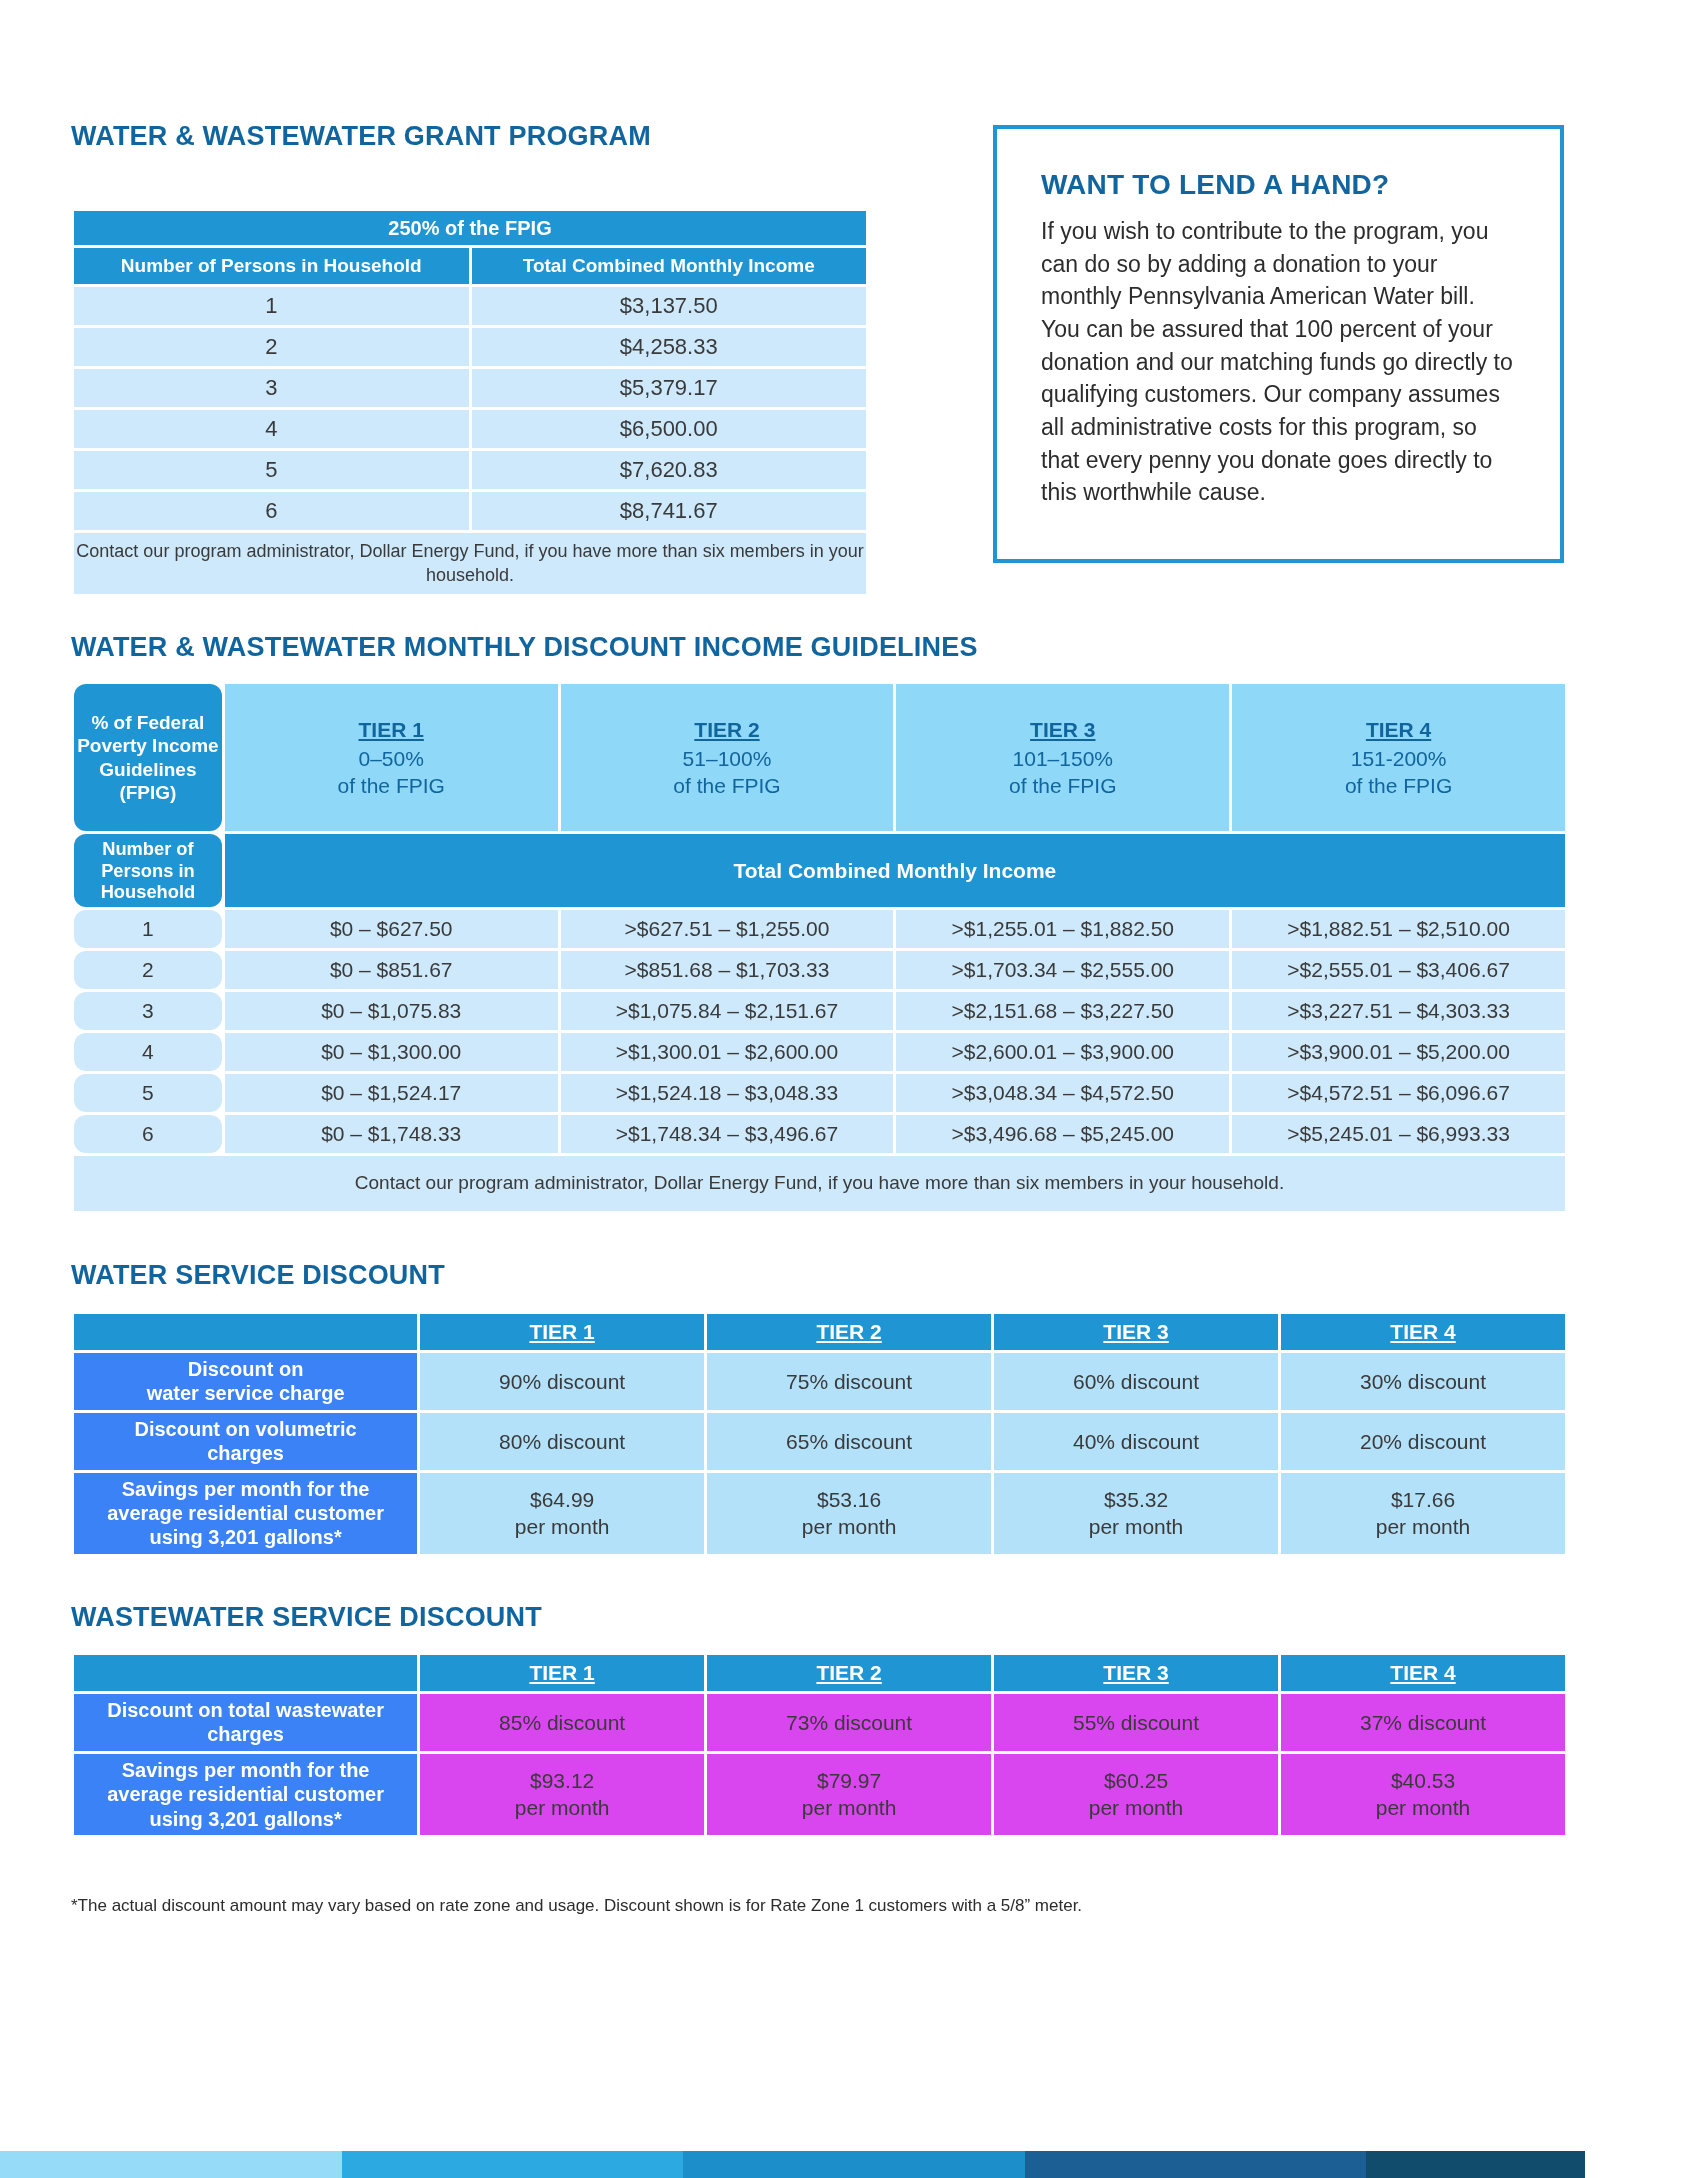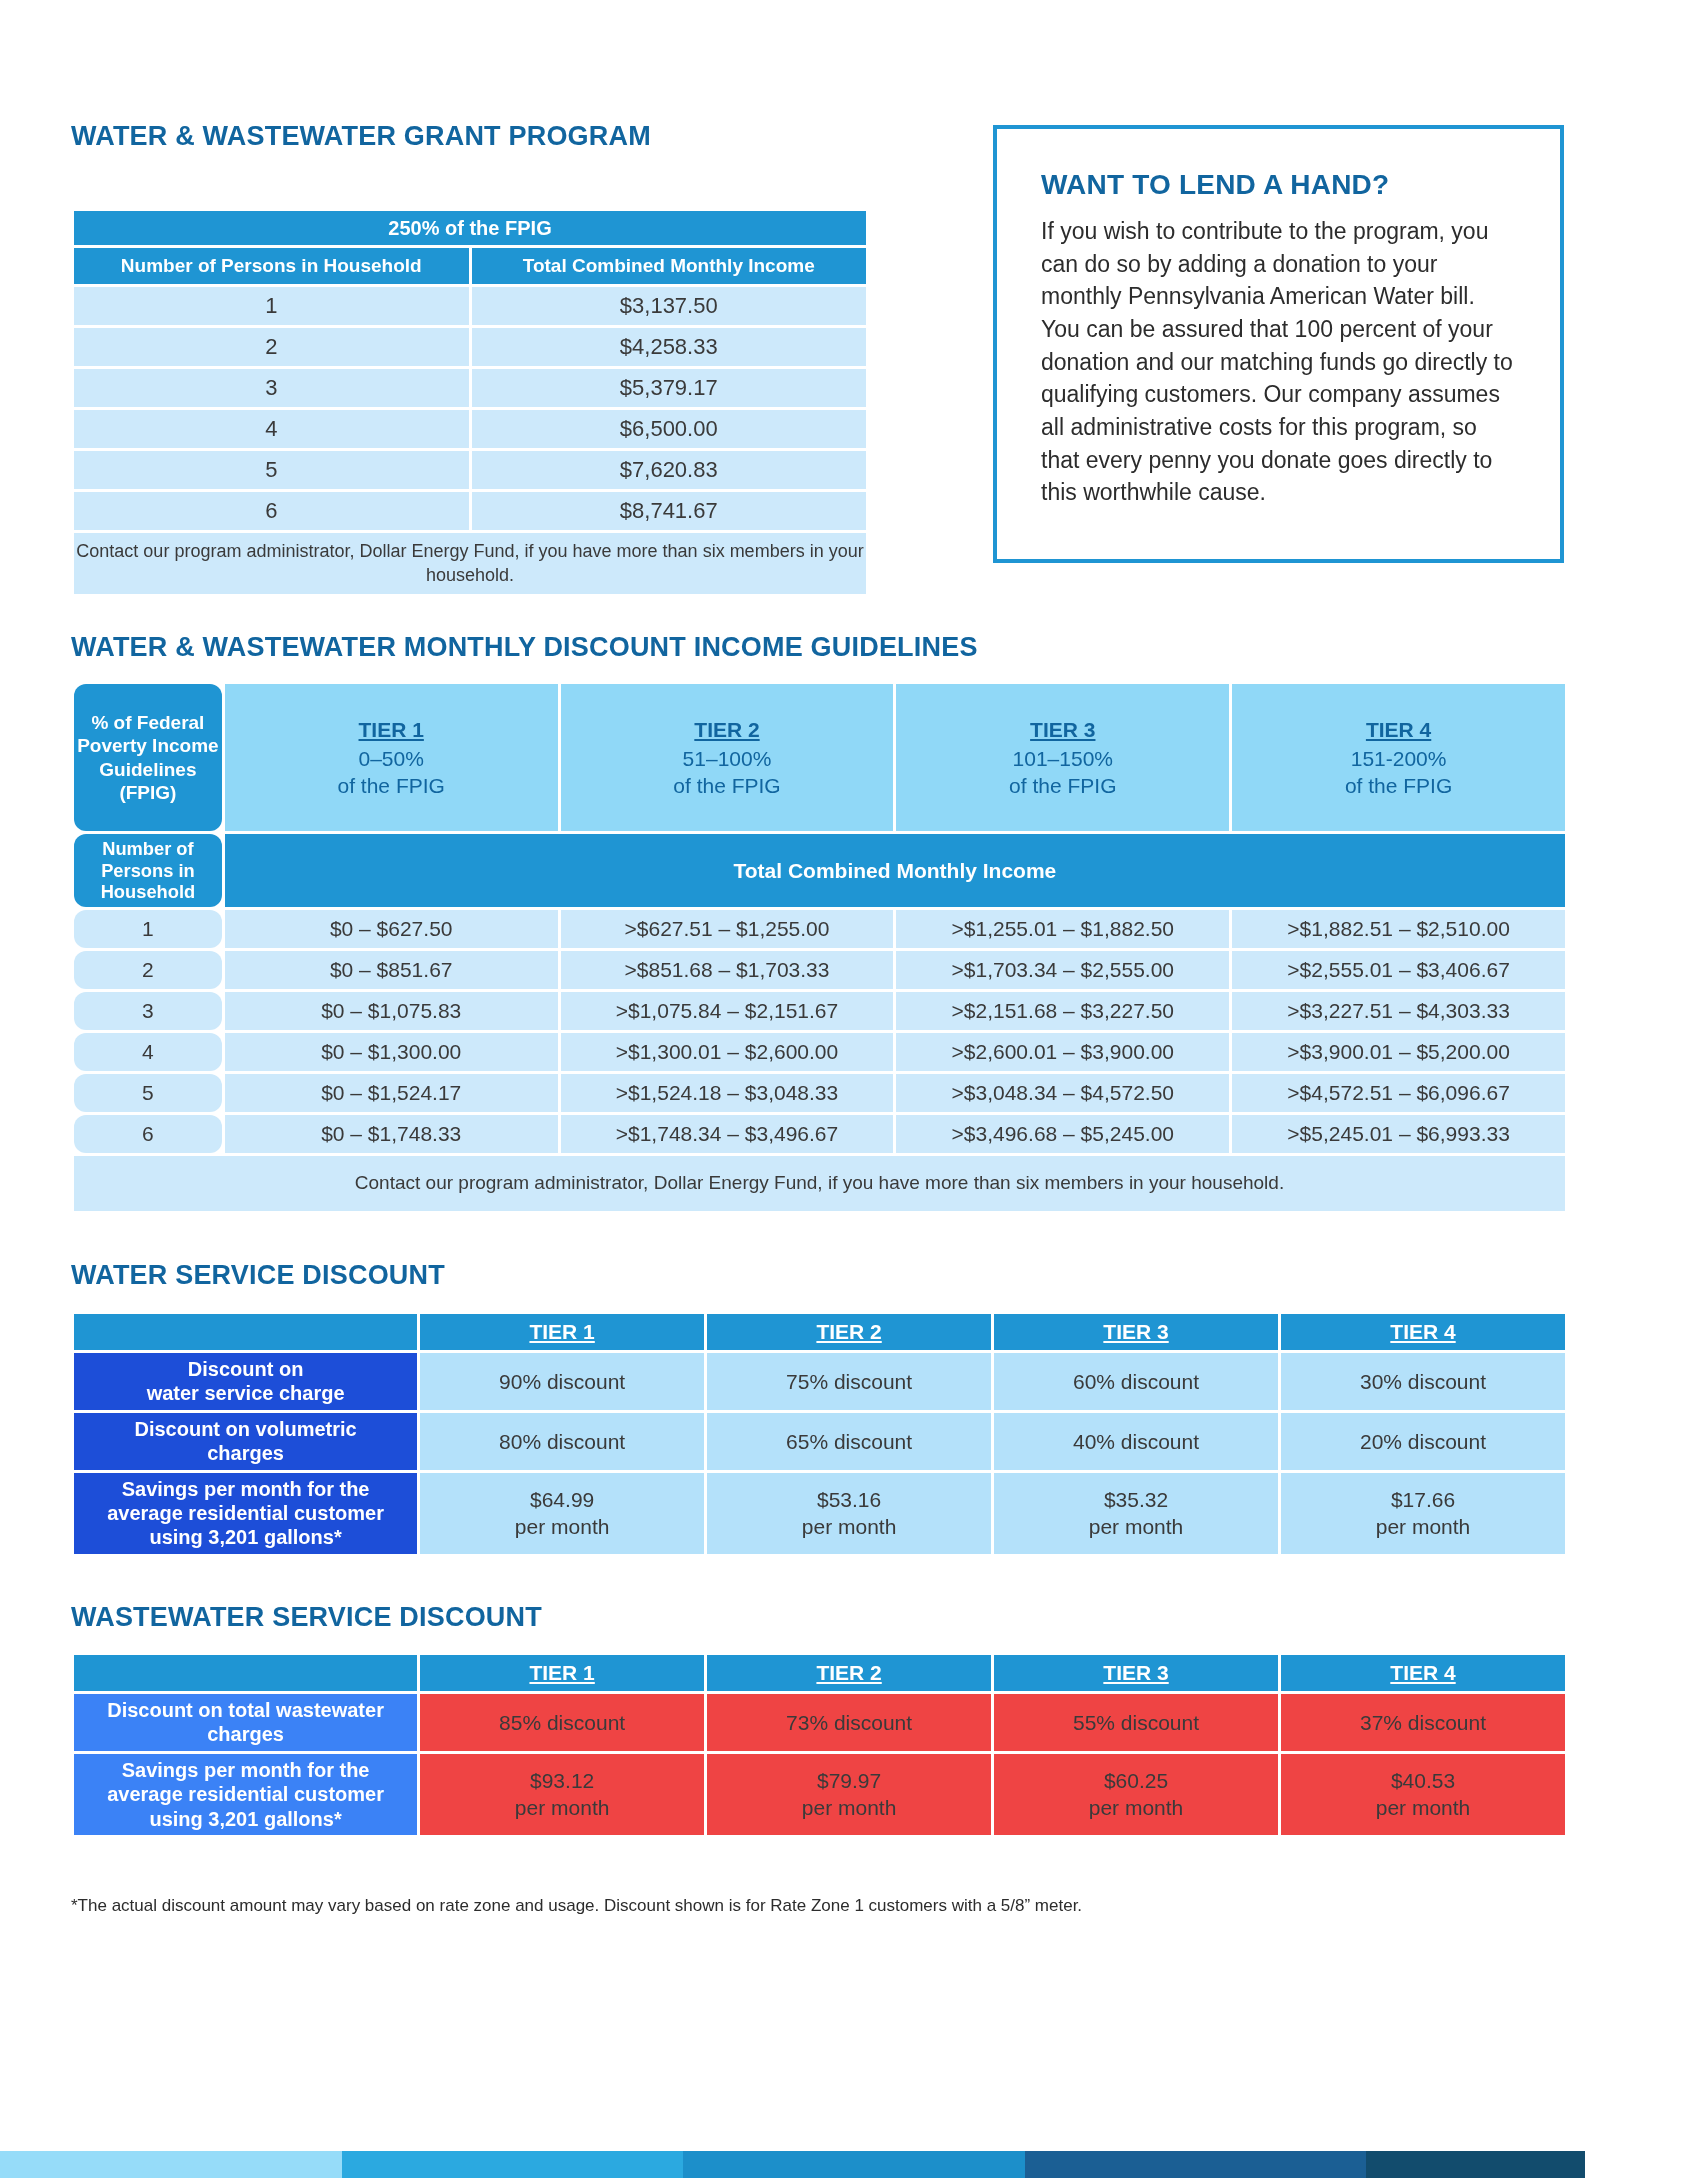--- a/index.html
+++ b/index.html
@@ -177,21 +177,21 @@
     background: #1f95d3;
     color: #ffffff;
     font-weight: bold;
     font-size: 21px;
     text-align: center;
     vertical-align: middle;
     text-decoration: underline;
   }
   #water-table .blank-head { background: #1f95d3; }
   #water-table .row-label {
-    background: #1d4ed8;
+    background: #3b82f6;
     color: #ffffff;
     font-weight: bold;
     font-size: 20px;
     line-height: 1.22;
     text-align: center;
     vertical-align: middle;
     padding: 4px 8px;
   }
   #water-table .row1, #water-table .row2 { height: 55px; }
   #water-table .row3 { height: 73px; }
@@ -232,21 +232,21 @@
     font-weight: bold;
     font-size: 20px;
     line-height: 1.22;
     text-align: center;
     vertical-align: middle;
     padding: 4px 8px;
   }
   #wastewater-table .row1 { height: 55px; }
   #wastewater-table .row2 { height: 73px; }
   #wastewater-table .val {
-    background: #ef4444;
+    background: #d946ef;
     color: #3a3a3a;
     font-size: 21px;
     text-align: center;
     vertical-align: middle;
     line-height: 1.3;
   }
 
   
   #footnote {
     position: absolute;

